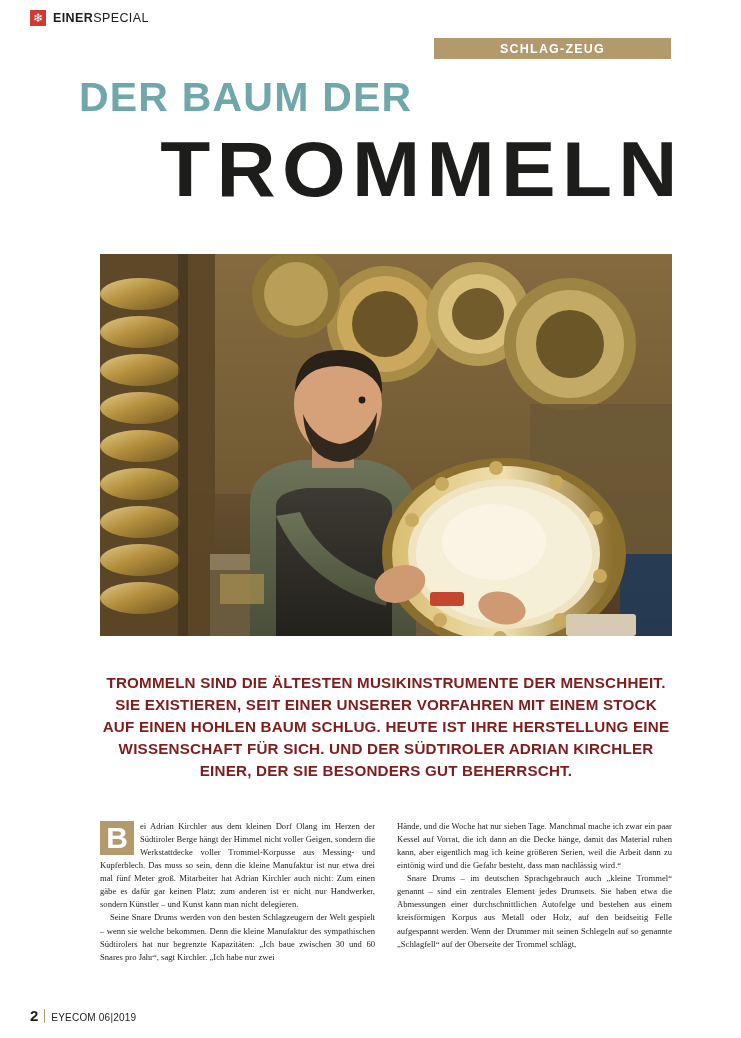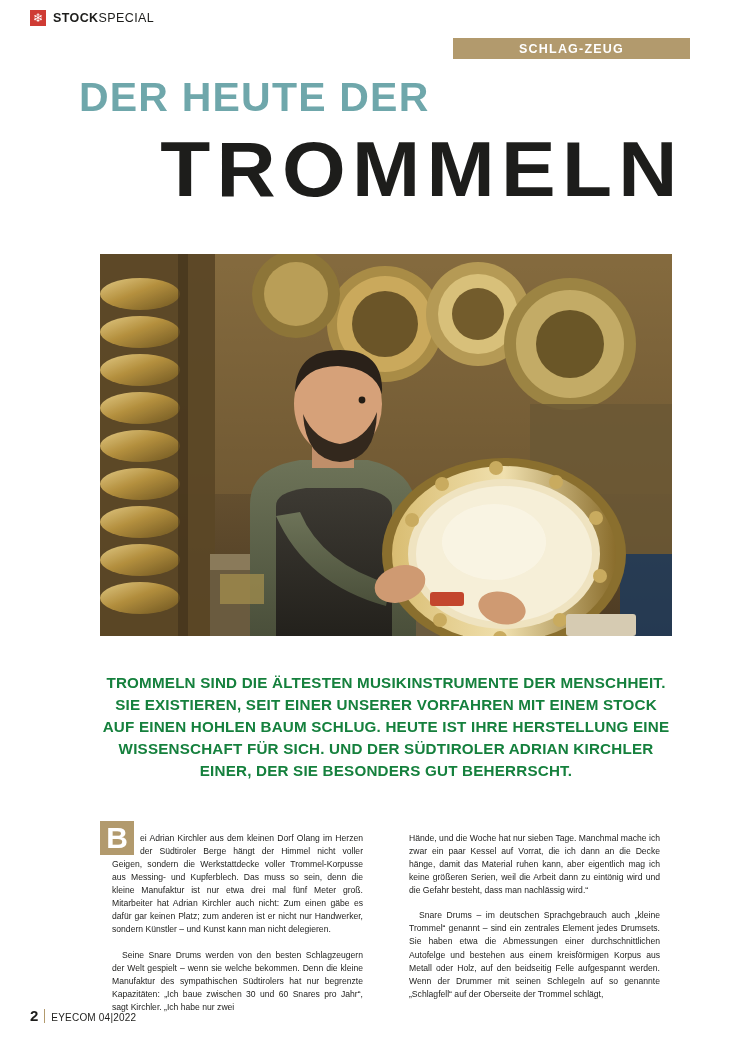--- a/index.html
+++ b/index.html
@@ -32,21 +32,21 @@
     font-weight: bold;
     letter-spacing: 0.4px;
     color: #1d1d1b;
   }
   .mast-text .light { font-weight: normal; text-align: right; }
 
   
   .section-tag {
     position: absolute;
     top: 38px;
-    left: 453px;
+    left: 434px;
     width: 237px;
     height: 21px;
     background: #b29a6d;
     color: #ffffff;
     font-size: 12.5px;
     font-weight: bold;
     letter-spacing: 1.2px;
     display: flex;
     align-items: center;
     justify-content: center;
@@ -90,21 +90,21 @@
     background: #6a5336;
   }
   .photo svg { display: block; }
 
   
   .lead {
     position: absolute;
     top: 672px;
     left: 100px;
     width: 572px;
-    color: #15803d;
+    color: #7f1d1d;
     font-size: 15.2px;
     line-height: 1.44;
     font-weight: bold;
     letter-spacing: 0.2px;
     text-align: center;
   }
 
   
   .columns {
     position: absolute;
@@ -115,21 +115,21 @@
     gap: 22px;
   }
   .col {
     width: 275px;
     font-size: 8.6px;
     line-height: 1.52;
     color: #1d1d1b;
     text-align: justify;
     hyphens: auto;
   }
-  .col p { margin: 12px; }
+  .col p { margin: 0; font-family: Liberation Serif, serif; }
   .col p + p { text-indent: 10px; }
   .dropcap {
     float: left;
     width: 34px;
     height: 34px;
     margin: 1px 6px 0 0;
     background: #b29a6d;
     color: #ffffff;
     font-size: 30px;
     font-weight: bold;
@@ -163,26 +163,26 @@
     font-size: 10px;
     color: #1d1d1b;
     letter-spacing: 0.2px;
   }
 </style>
 </head>
 <body>
 
 <div class="masthead">
   <div class="mast-logo">❄</div>
-  <div class="mast-text"><span>STOCK</span><span class="light">SPECIAL</span></div>
+  <div class="mast-text"><span>EINER</span><span class="light">SPECIAL</span></div>
 </div>
 
 <div class="section-tag">SCHLAG-ZEUG</div>
 
-<div class="title-1">DER HEUTE DER</div>
+<div class="title-1">DER BAUM DER</div>
 <div class="title-2">TROMMELN</div>
 
 <div class="photo">
   <svg width="572" height="382" viewBox="0 0 572 382">
     <defs>
       <linearGradient id="bgwall" x1="0" y1="0" x2="0" y2="1">
         <stop offset="0%" stop-color="#8c7245"></stop>
         <stop offset="100%" stop-color="#4c3a22"></stop>
       </linearGradient>
       <linearGradient id="brass" x1="0" y1="0" x2="1" y2="1">
@@ -301,14 +301,14 @@
   </div>
   <div class="col">
     <p>Hände, und die Woche hat nur sieben Tage. Manchmal mache ich zwar ein paar Kessel auf Vorrat, die ich dann an die Decke hänge, damit das Material ruhen kann, aber eigentlich mag ich keine größeren Serien, weil die Arbeit dann zu eintönig wird und die Gefahr besteht, dass man nachlässig wird.“</p>
     <p>Snare Drums – im deutschen Sprachgebrauch auch „kleine Trommel“ genannt – sind ein zentrales Element jedes Drumsets. Sie haben etwa die Abmessungen einer durchschnittlichen Autofelge und bestehen aus einem kreisförmigen Korpus aus Metall oder Holz, auf den beidseitig Felle aufgespannt werden. Wenn der Drummer mit seinen Schlegeln auf so genannte „Schlagfell“ auf der Oberseite der Trommel schlägt,</p>
   </div>
 </div>
 
 <div class="footer">
   <span class="folio">2</span>
   <span class="footer-rule"></span>
-  <span class="footer-text">EYECOM  04|2022</span>
+  <span class="footer-text">EYECOM  06|2019</span>
 </div>
 
 </body></html>

